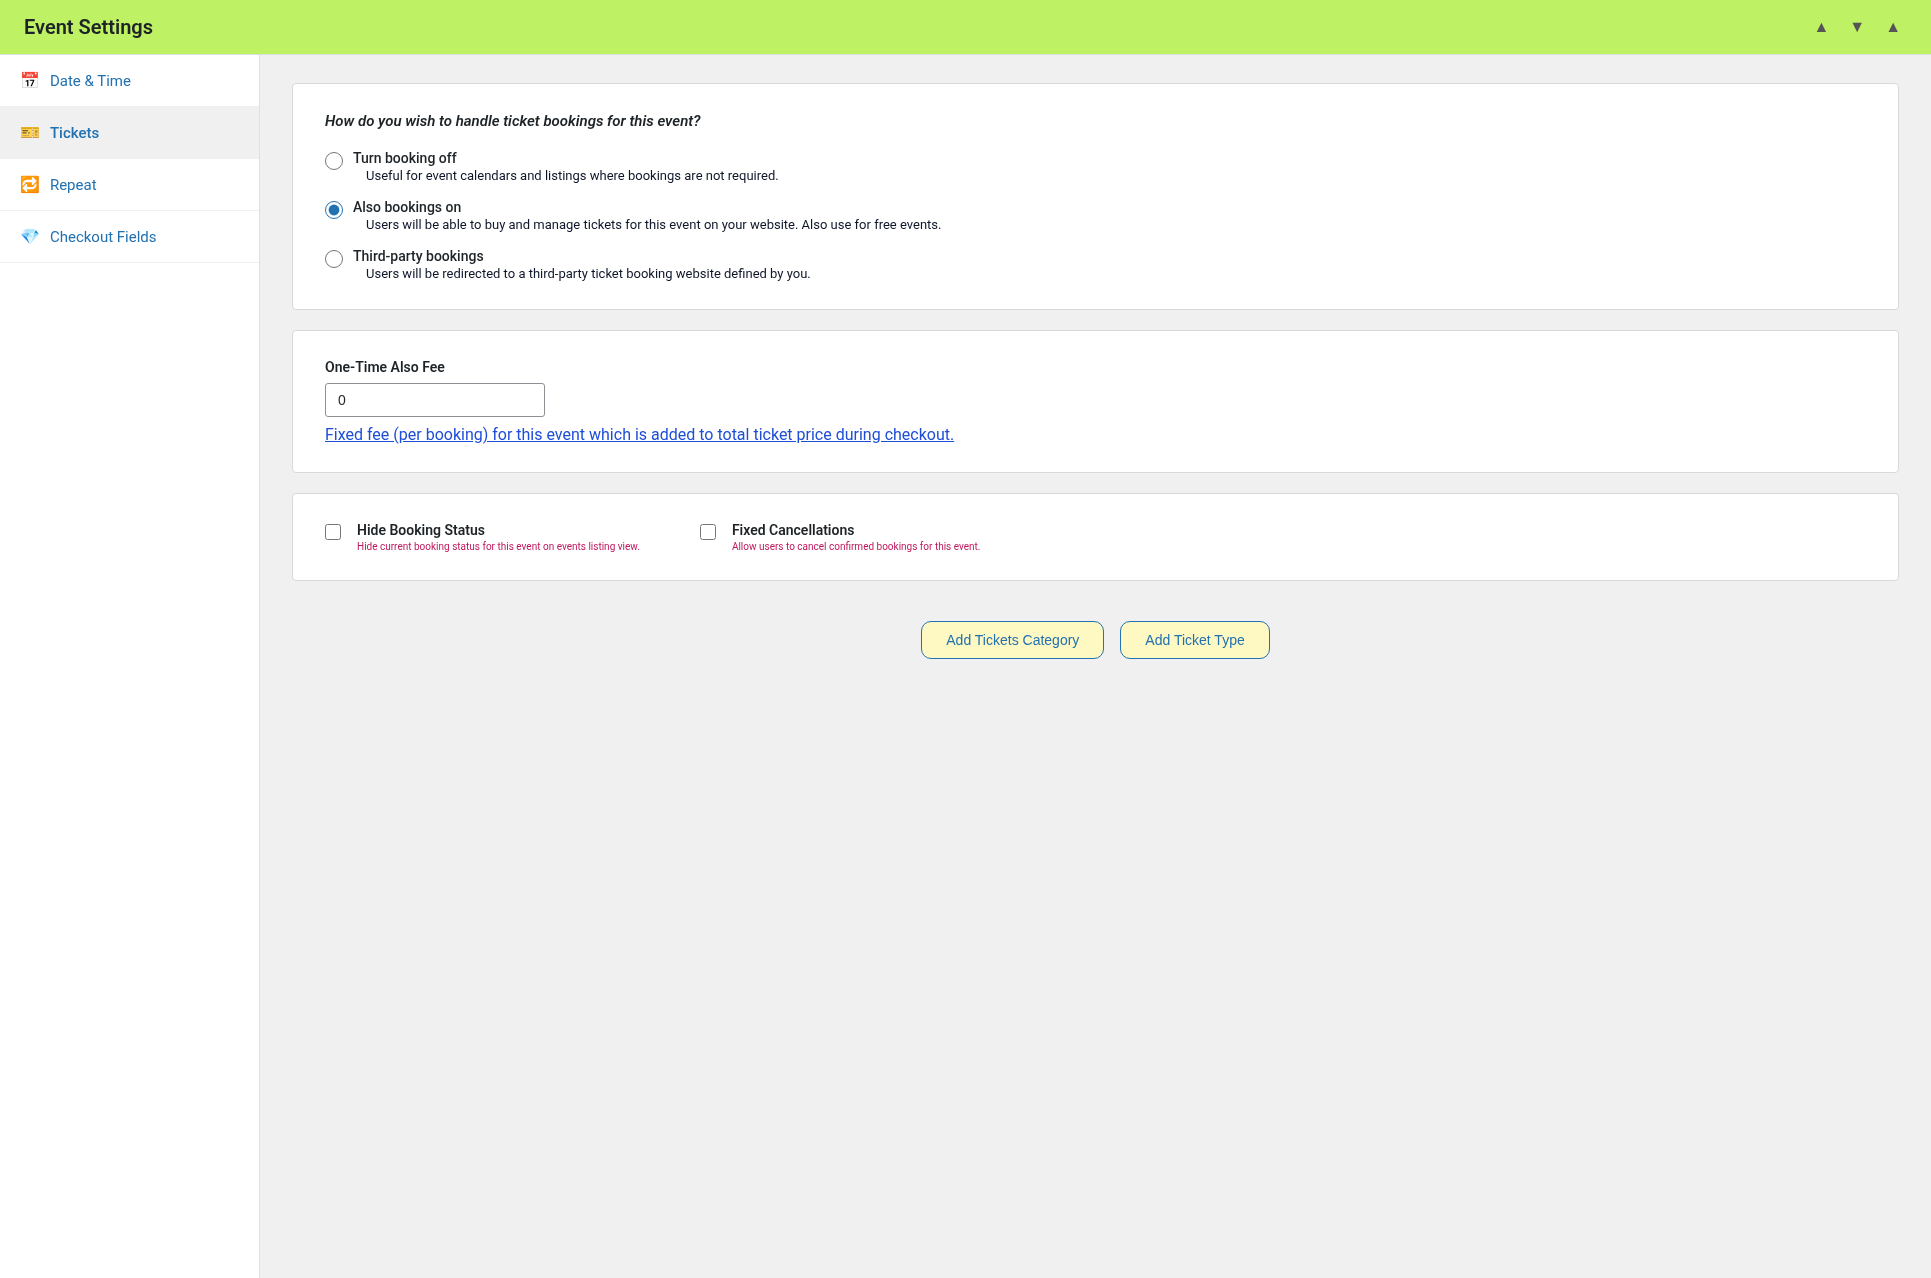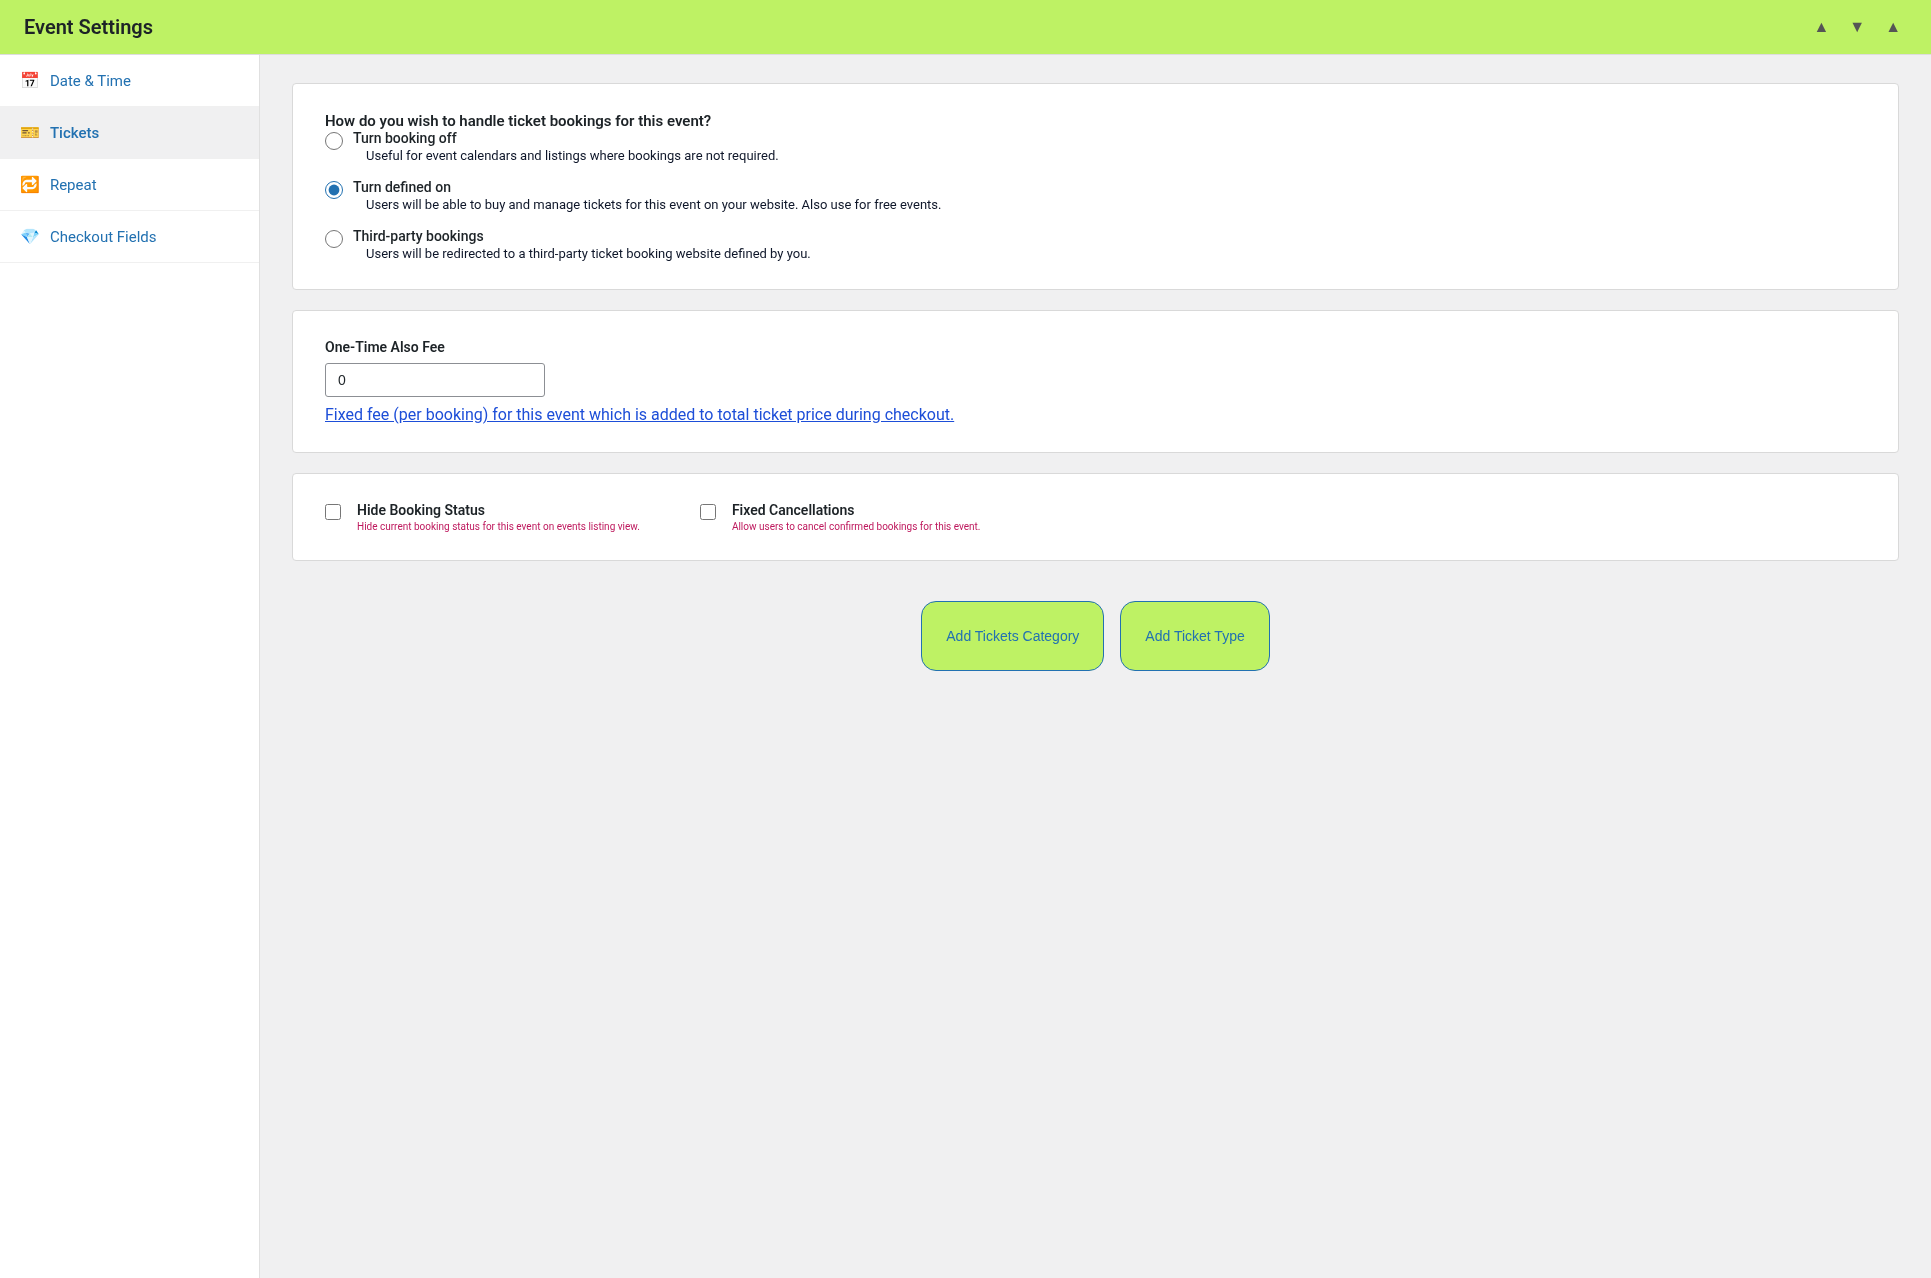--- a/index.html
+++ b/index.html
@@ -83,20 +83,22 @@
     .card {
       background: #fff;
       border: 1px solid #d9d9d9;
       border-radius: 4px;
       padding: 28px 32px;
     }
     .card-title {
       font-size: 15px;
       font-weight: 600;
       color: #1d2327;
+      margin-bottom: 20px;
+      font-style: italic;
     }
     .radio-group {
       display: flex;
       flex-direction: column;
       gap: 16px;
     }
     .radio-item {
       display: flex;
       align-items: flex-start;
       gap: 10px;
@@ -171,25 +173,25 @@
       color: #be185d;
       margin-top: 3px;
     }
     .action-buttons {
       display: flex;
       justify-content: center;
       gap: 16px;
       padding: 20px 0 10px;
     }
     .btn-outline {
-      background: #bef264;
+      background: #fef9c3;
       border: 1px solid #2271b1;
       color: #2271b1;
-      padding: 26px 24px;
-      border-radius: 15px;
+      padding: 10px 24px;
+      border-radius: 10px;
       font-size: 14px;
       font-weight: 500;
       cursor: pointer;
       transition: background 0.15s;
     }
   </style>
 </head>
 <body>
 
 <div class="page-wrapper">
@@ -234,21 +236,21 @@
             <input type="radio" name="bookings" style="">
             <div>
               <div class="radio-label">Turn booking off</div>
               <div class="radio-desc">Useful for event calendars and listings where bookings are not required.</div>
             </div>
           </label>
 
           <label class="radio-item">
             <input type="radio" name="bookings" checked="" style="">
             <div>
-              <div class="radio-label">Turn defined on</div>
+              <div class="radio-label">Also bookings on</div>
               <div class="radio-desc">Users will be able to buy and manage tickets for this event on your website. Also use for free events.</div>
             </div>
           </label>
 
           <label class="radio-item">
             <input type="radio" name="bookings" style="">
             <div>
               <div class="radio-label">Third-party bookings</div>
               <div class="radio-desc">Users will be redirected to a third-party ticket booking website defined by you.</div>
             </div>

